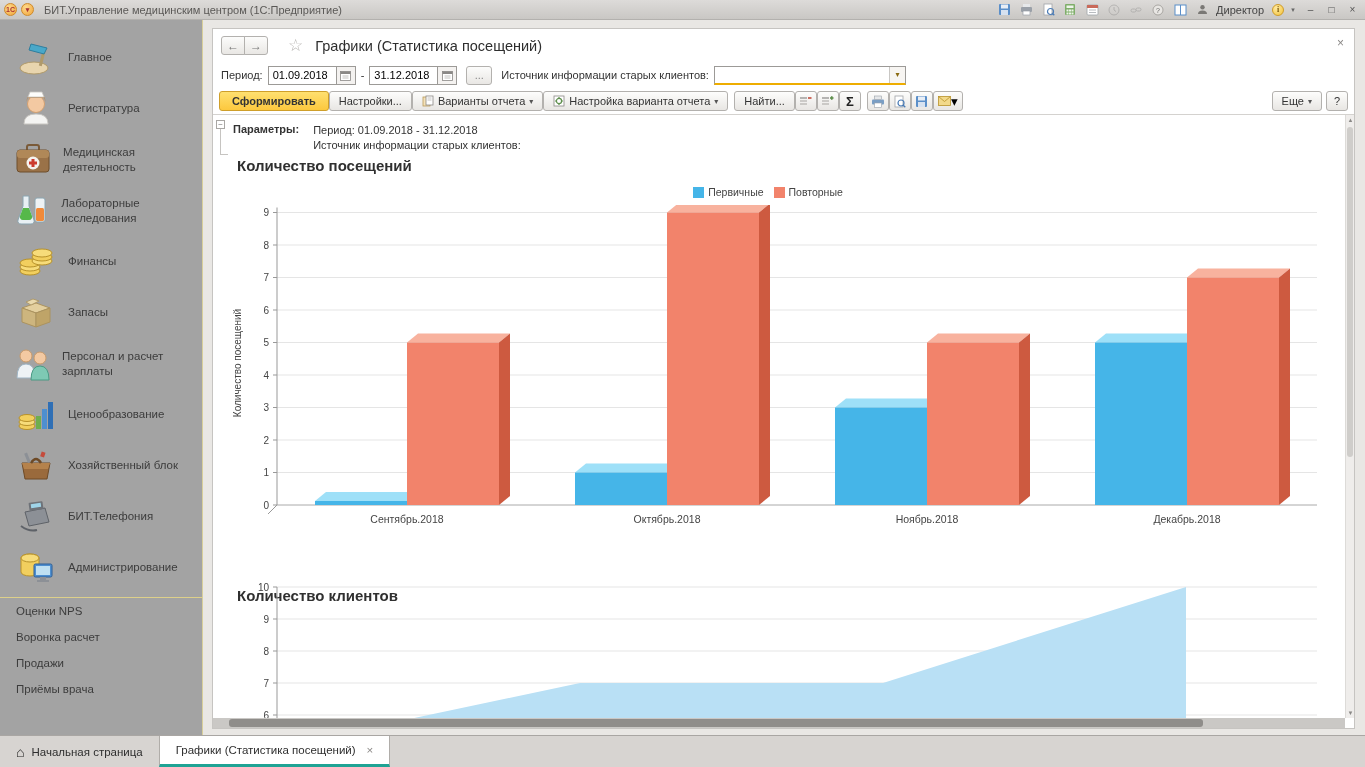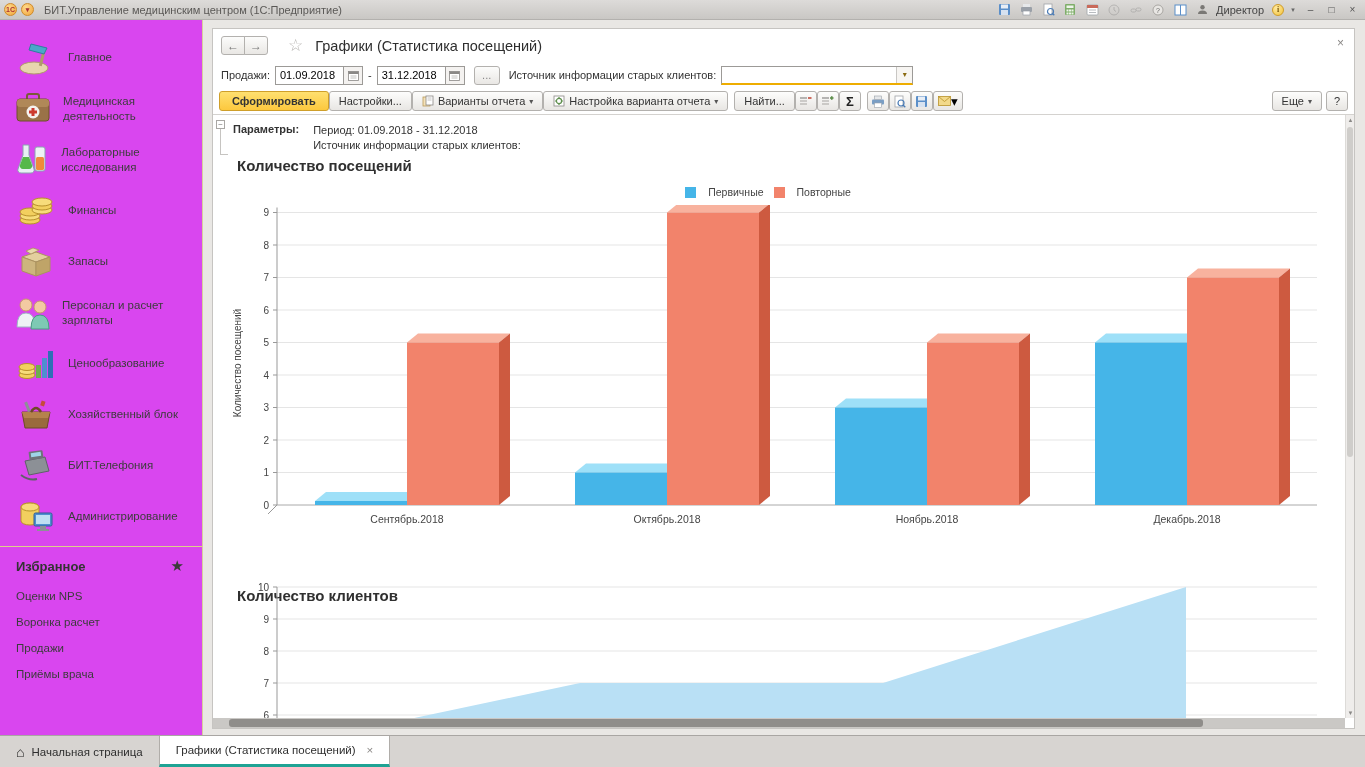--- a/index.html
+++ b/index.html
@@ -16,21 +16,21 @@
   .titlebar-title { color:#5a5856; margin-left:6px; flex:0 1 auto; white-space:nowrap; }
   .tb-spacer { flex:1; }
   .tb-ico { width:18px; height:16px; display:flex; align-items:center; justify-content:center; border-radius:2px; }
   .tb-ico.dis { opacity:.35; }
   .tb-user { display:flex; align-items:center; gap:8px; color:#444; margin:0 4px; }
   .info-circle { width:12px; height:12px; border-radius:50%; background:radial-gradient(circle at 35% 30%,#ffe9a0,#f3c43c); border:1px solid #cf9c2a;
     font-size:8px; font-weight:bold; color:#7a5a10; display:flex; align-items:center; justify-content:center; font-family:"Liberation Serif",serif;}
   .win-btn { width:17px; height:15px; display:flex; align-items:center; justify-content:center; color:#555; font-size:10px; }
 
   
-  .sidebar { position:absolute; left:0; top:20px; width:203px; height:715px; background:#d946ef; border-right:1px solid #d8cf9a; overflow:hidden; }
+  .sidebar { position:absolute; left:0; top:20px; width:203px; height:715px; background:#a3a3a3; border-right:1px solid #d8cf9a; overflow:hidden; }
   .side-item { display:flex; align-items:center; height:51px; padding:0 8px 0 14px; cursor:pointer; }
   .side-item .ic { width:44px; display:flex; justify-content:center; }
   .side-item .lb { margin-left:10px; color:#3c3c3c; font-size:11.5px; line-height:1.25; }
   .fav-sep { border-top:1px solid #ddd08a; margin:4px 0 0; }
   .fav-head { display:flex; align-items:center; justify-content:space-between; padding:10px 18px 8px 16px; }
   .fav-title { font-weight:bold; font-size:13px; color:#333; }
   .fav-star { color:#3a3a3a; font-size:15px; }
   .fav-item { padding:7px 16px; color:#3c3c3c; font-size:11.5px; cursor:pointer; }
 
   
@@ -72,21 +72,21 @@
   
   .report-area { position:relative; flex:1; overflow:hidden; background:#fff; }
   .grp-box { position:absolute; left:3px; top:5px; width:9px; height:9px; border:1px solid #a9a7a4; color:#777;
     font-size:8px; line-height:7px; text-align:center; background:#fff; }
   .grp-line { position:absolute; left:7px; top:14px; width:8px; height:26px; border-left:1px solid #c6c4c1; border-bottom:1px solid #c6c4c1; }
   .params { position:absolute; left:20px; top:8px; display:flex; gap:14px; }
   .params .pl { color:#333;font-weight:bold; }
   .params .pv div { color:#333; line-height:1.35; }
   .chart-title1 { position:absolute; left:24px; top:42px; font-size:15px; font-weight:bold; color:#303030; }
   .legend { position:absolute; left:0; top:71px; width:1110px; display:flex; justify-content:center; gap:10px; }
-  .legend-item { display:flex; align-items:center; gap:12px; font-size:10.5px; color:#444; }
+  .legend-item { display:flex; align-items:center; gap:4px; font-size:10.5px; color:#444; }
   .legend-sw { width:11px; height:11px; }
   #chart1-svg { position:absolute; left:14px; top:90px; }
   .chart-title2 { position:absolute; left:24px; top:432px; font-size:15px; font-weight:bold; color:#303030;margin-top:40px; }
   #chart2-svg { position:absolute; left:14px; top:460px; }
 
   
   .vscroll { position:absolute; right:0; top:0; bottom:10px; width:9px; background:#efedeb; border-left:1px solid #dddbd8; }
   .vscroll .arr { position:absolute; left:0; width:9px; height:10px; color:#8a8886; font-size:6px; text-align:center; line-height:10px; }
   .vscroll .thumb { position:absolute; left:1px; right:1px; top:12px; height:330px; background:#cfcdca; border-radius:3px; }
   .hscroll { position:absolute; left:0; right:9px; bottom:0; height:10px; background:#cac8c5; }
@@ -212,20 +212,31 @@
       <span class="ic">
         <svg width="38" height="36" viewBox="0 0 38 36">
             <ellipse cx="17" cy="28" rx="14" ry="6" fill="#e8d5ae" stroke="#b09a6a" stroke-width="1"></ellipse>
             <rect x="24" y="8" width="3" height="18" fill="#b09a6a" transform="rotate(14 25 17)"></rect>
             <path d="M14 4 L30 8 L27 14 L12 10 Z" fill="#4aa8c9" stroke="#2f7e9e" stroke-width="1"></path>
           </svg>
       </span>
       <span class="lb">Главное</span>
     </div>
 
+    <div class="side-item">
+      <span class="ic">
+        <svg width="36" height="38" viewBox="0 0 36 38">
+            <path d="M6 34 Q6 24 18 24 Q30 24 30 34 Z" fill="#f4f4f2" stroke="#c9c7c2" stroke-width="1"></path>
+            <circle cx="18" cy="14" r="8.5" fill="#f3c9a2" stroke="#d3a070" stroke-width="1"></circle>
+            <path d="M8 12 Q10 2 18 3 Q26 2 28 12 L26 8 L10 8 Z" fill="#b98a5a"></path>
+            <path d="M10 7 L26 7 L24 2 L12 2 Z" fill="#fdfdfb" stroke="#c9c7c2" stroke-width="0.8"></path>
+          </svg>
+      </span>
+      <span class="lb">Регистратура</span>
+    </div>
 
     <div class="side-item">
       <span class="ic">
         <svg width="38" height="36" viewBox="0 0 38 36">
             <rect x="13" y="3" width="12" height="7" rx="2" fill="none" stroke="#7a5a38" stroke-width="2"></rect>
             <rect x="3" y="8" width="32" height="22" rx="3" fill="#9a7248" stroke="#6e4e2c" stroke-width="1"></rect>
             <rect x="3" y="8" width="32" height="8" rx="3" fill="#b08858"></rect>
             <circle cx="19" cy="21" r="6.5" fill="#f4f2ee"></circle>
             <path d="M17.5 17 h3 v2.5 H23 v3 h-2.5 V25 h-3 v-2.5 H15 v-3 h2.5 Z" fill="#cc3b2e"></path>
           </svg>
@@ -334,24 +345,20 @@
             <rect x="17" y="14" width="18" height="13" rx="1.5" fill="#4e8fd0" stroke="#2f5f96" stroke-width="1"></rect>
             <rect x="19" y="16" width="14" height="9" fill="#bfe0f2"></rect>
             <rect x="23" y="27" width="6" height="3" fill="#8c9096"></rect>
             <rect x="20" y="30" width="12" height="2" fill="#8c9096"></rect>
           </svg>
       </span>
       <span class="lb">Администрирование</span>
     </div>
 
     <div class="fav-sep"></div>
-    <div class="fav-head">
-      <span class="fav-title">Избранное</span>
-      <span class="fav-star">★</span>
-    </div>
     <div class="fav-item">Оценки NPS</div>
     <div class="fav-item">Воронка расчет</div>
     <div class="fav-item">Продажи</div>
     <div class="fav-item">Приёмы врача</div>
   </div>
 
   <div class="main">
     <div class="form">
 
       <div class="form-header">
@@ -360,21 +367,21 @@
           </div>
         <div class="nav-btn second">
             <span>→</span>
           </div>
         <span class="hdr-star">☆</span>
         <span class="form-title">Графики (Статистика посещений)</span>
         <span class="form-close">×</span>
       </div>
 
       <div class="filter-row">
-        <span class="lbl">Продажи:</span>
+        <span class="lbl">Период:</span>
         <span class="date-wrap">
           <input class="txt-input" value="01.09.2018" style="">
           <span class="cal-btn">
             <svg width="11" height="11" viewBox="0 0 11 11">
                 <rect x="0.5" y="1.5" width="10" height="9" fill="#fff" stroke="#8a8886" stroke-width="0.8"></rect>
                 <rect x="0.5" y="1.5" width="10" height="2.5" fill="#8a8886"></rect>
                 <line x1="2.5" y1="6" x2="8.5" y2="6" stroke="#b3b1ae" stroke-width="0.8"></line>
                 <line x1="2.5" y1="8" x2="8.5" y2="8" stroke="#b3b1ae" stroke-width="0.8"></line>
               </svg>
           </span>

